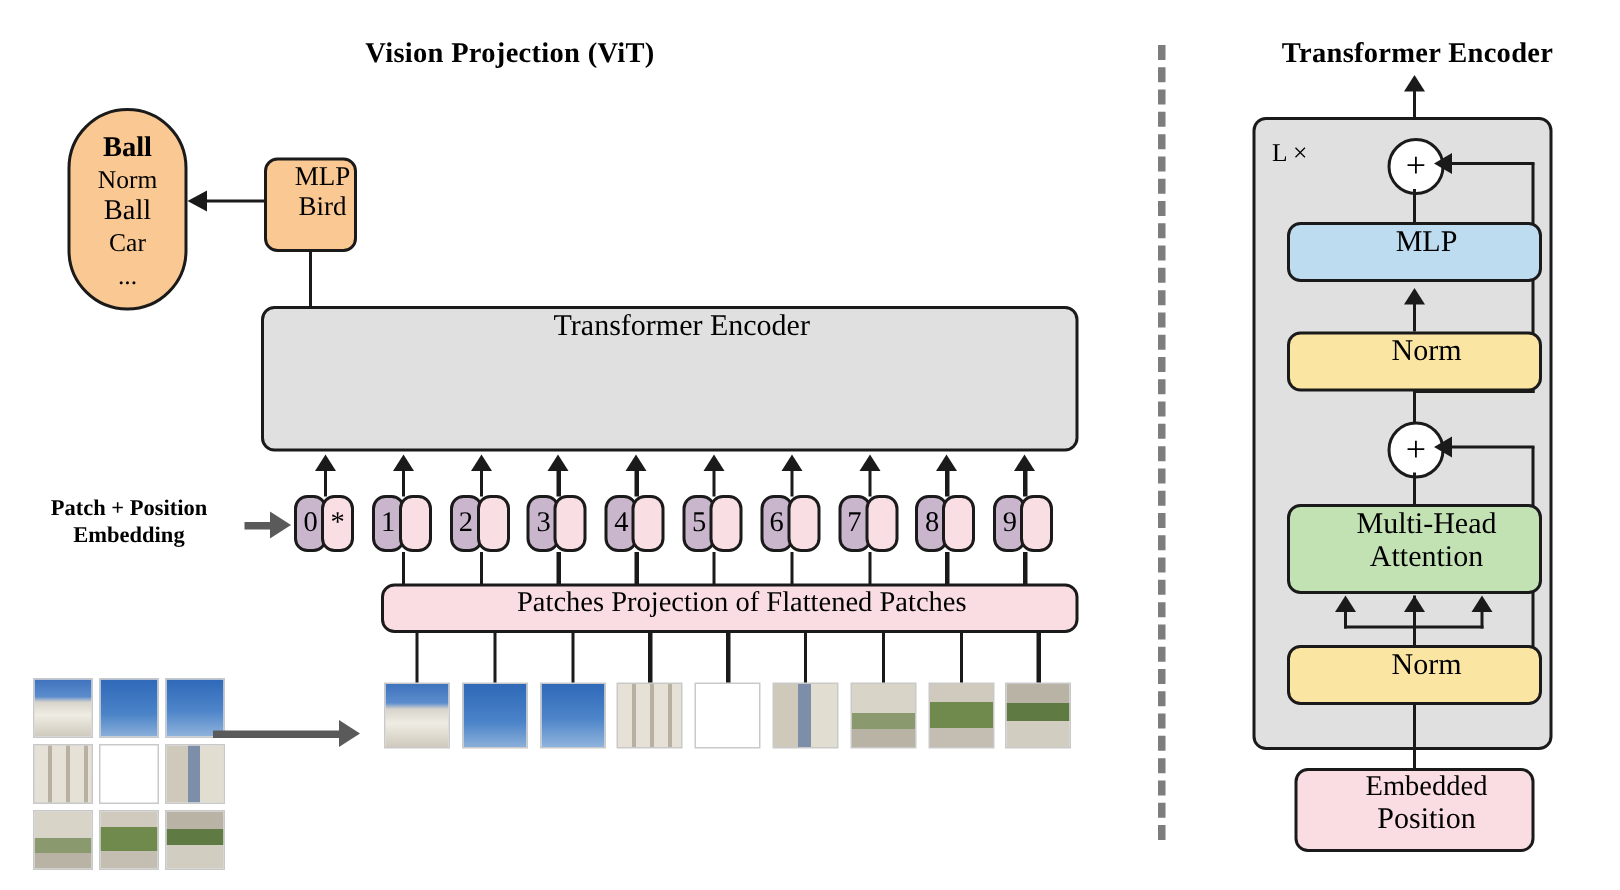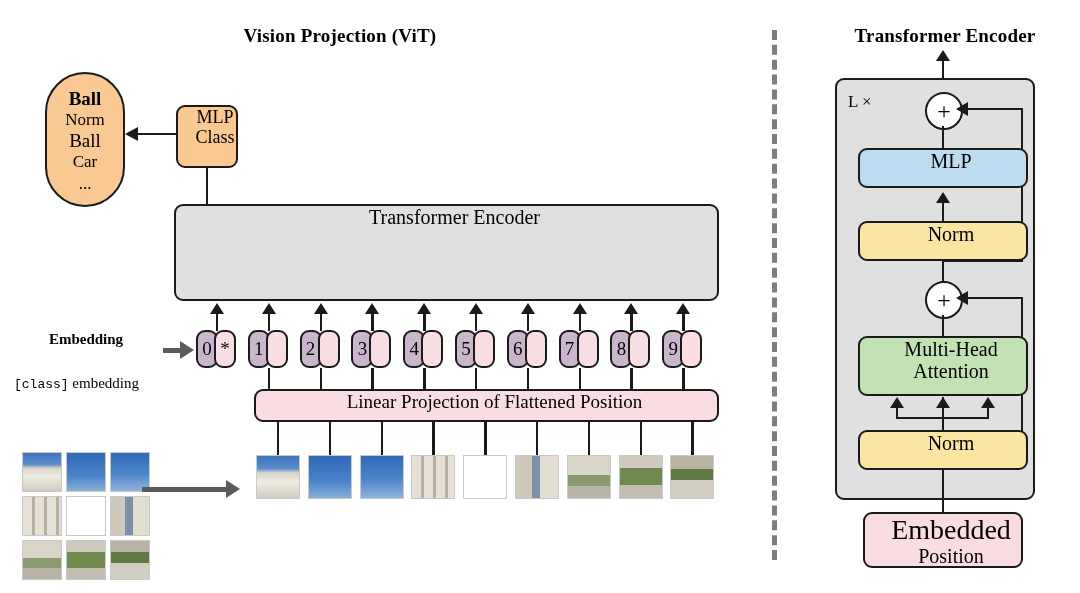--- a/index.html
+++ b/index.html
@@ -47,21 +47,21 @@
   </div>
 </div>
 
 <div class="abs hline" style="left:137px;top:133px;width:39px;"></div>
 <div class="abs" style="left:125px;top:127px;width:0;height:0;border-top:7px solid transparent;
             border-bottom:7px solid transparent;border-right:13px solid #1a1a1a;"></div>
 
 <div class="abs rbox boxlabel" style="left:176px;top:105px;width:62px;height:63px;background:#f9c893;">
   <div>
     <div style="font-size:18px;">MLP</div>
-    <div style="font-size:18px;">Class</div>
+    <div style="font-size:18px;">Bird</div>
   </div>
 </div>
 
 <div class="abs vline" style="left:206px;top:168px;height:37px;"></div>
 
 <div class="abs rbox boxlabel" style="left:174px;top:204px;width:545px;height:97px;background:#e0e0e0;">
   <span style="font-size:20px;">Transformer Encoder</span>
 </div>
 
 <div id="enc-arrows">
@@ -71,29 +71,27 @@
     <div class="abs uarrow" style="left: 365.4px; top: 303px;"></div>
     <div class="abs uarrow" style="left: 417.2px; top: 303px;"></div>
     <div class="abs uarrow" style="left: 469px; top: 303px;"></div>
     <div class="abs uarrow" style="left: 520.8px; top: 303px;"></div>
     <div class="abs uarrow" style="left: 572.6px; top: 303px;"></div>
     <div class="abs uarrow" style="left: 624.4px; top: 303px;"></div>
     <div class="abs uarrow" style="left: 676.2px; top: 303px;"></div>
   </div>
 
 <div class="abs" style="left:8px;top:331px;width:156px;text-align:center;font-weight:bold;font-size:15px;line-height:1.18;">
+  <div>Patch + Position</div>
   <div>Embedding</div>
 </div>
 <div class="abs gray-arrow-body" style="left:163px;top:348px;width:18px;"></div>
 <div class="abs gray-arrow-head" style="left:180px;top:341px;"></div>
 
 <div class="abs" style="left:14px;top:374px;width:180px;font-size:15px;line-height:1.28;">
-  <div>
-    <span class="mono">[class]</span><span> embedding</span>
-  </div>
 </div>
 
 <div id="token-row">
     <div class="abs tokpair" style="left: 196px; top: 330px; height: 38px;">
       <div class="tok-l" style="width: 22px; height: 38px;">0</div>
       <div class="tok-r" style="width: 22px; height: 38px;">*</div>
     </div>
     <div class="abs vline" style="left: 216px; top: 314px; height: 17px;"></div>
     <div class="abs tokpair" style="left: 247.8px; top: 330px; height: 38px;">
       <div class="tok-l" style="width: 22px; height: 38px;">1</div>
@@ -145,21 +143,21 @@
     <div class="abs vline" style="left: 630.4px; top: 368px; height: 22px;"></div>
     <div class="abs tokpair" style="left: 662.2px; top: 330px; height: 38px;">
       <div class="tok-l" style="width: 22px; height: 38px;">9</div>
       <div class="tok-r" style="width: 22px; height: 38px;"></div>
     </div>
     <div class="abs vline" style="left: 682.2px; top: 314px; height: 17px;"></div>
     <div class="abs vline" style="left: 682.2px; top: 368px; height: 22px;"></div>
   </div>
 
 <div class="abs rbox boxlabel" style="left:254px;top:389px;width:465px;height:33px;background:#fadde2;">
-  <span style="font-size:19px;">Linear Projection of Flattened Position</span>
+  <span style="font-size:19px;">Patches Projection of Flattened Patches</span>
 </div>
 
 <div id="source-grid">
     <div class="abs patch" style="left: 22px; top: 452px; width: 40px; height: 40px; background-image: linear-gradient(rgb(63, 115, 189) 0%, rgb(91, 140, 205) 30%, rgb(216, 212, 203) 40%, rgb(239, 236, 227) 62%, rgb(207, 202, 189) 100%);"></div>
     <div class="abs patch" style="left: 66px; top: 452px; width: 40px; height: 40px; background-image: linear-gradient(rgb(47, 105, 184) 0%, rgb(74, 131, 200) 60%, rgb(138, 175, 217) 100%), radial-gradient(circle at 50% 85%, rgb(107, 99, 85) 0px, rgb(107, 99, 85) 14%, transparent 15%);"></div>
     <div class="abs patch" style="left: 110px; top: 452px; width: 40px; height: 40px; background-image: linear-gradient(rgb(47, 105, 184) 0%, rgb(78, 133, 201) 55%, rgb(143, 179, 220) 100%);"></div>
     <div class="abs patch" style="left: 22px; top: 496px; width: 40px; height: 40px; background-image: repeating-linear-gradient(90deg, rgb(230, 225, 214) 0px, rgb(230, 225, 214) 9px, rgb(184, 177, 162) 9px, rgb(184, 177, 162) 12px), linear-gradient(rgb(220, 215, 203), rgb(196, 188, 171));"></div>
     <div class="abs patch" style="left: 66px; top: 496px; width: 40px; height: 40px;"></div>
     <div class="abs patch" style="left: 110px; top: 496px; width: 40px; height: 40px; background-image: linear-gradient(90deg, rgb(207, 201, 187) 0px, rgb(207, 201, 187) 38%, rgb(125, 143, 168) 38%, rgb(125, 143, 168) 58%, rgb(226, 221, 209) 58%, rgb(226, 221, 209) 100%);"></div>
     <div class="abs patch" style="left: 22px; top: 540px; width: 40px; height: 40px; background-image: linear-gradient(rgb(217, 212, 200) 0px, rgb(217, 212, 200) 46%, rgb(138, 154, 110) 46%, rgb(138, 154, 110) 72%, rgb(185, 179, 166) 72%, rgb(185, 179, 166) 100%);"></div>
@@ -253,16 +251,16 @@
 <div class="abs uarrow" style="left:981px;top:397px;"></div>
 
 <div class="abs rbox boxlabel" style="left:858px;top:430px;width:170px;height:40px;background:#fbe5a2;">
   <span style="font-size:20px;">Norm</span>
 </div>
 
 <div class="abs vline" style="left:942px;top:469px;height:45px;"></div>
 
 <div class="abs rbox boxlabel" style="left:863px;top:512px;width:160px;height:56px;background:#fadde2;">
   <div>
-    <div style="font-size:28px;">Embedded</div>
+    <div style="font-size:19px;">Embedded</div>
     <div style="font-size:20px;">Position</div>
   </div>
 </div>
 
 </body></html>

